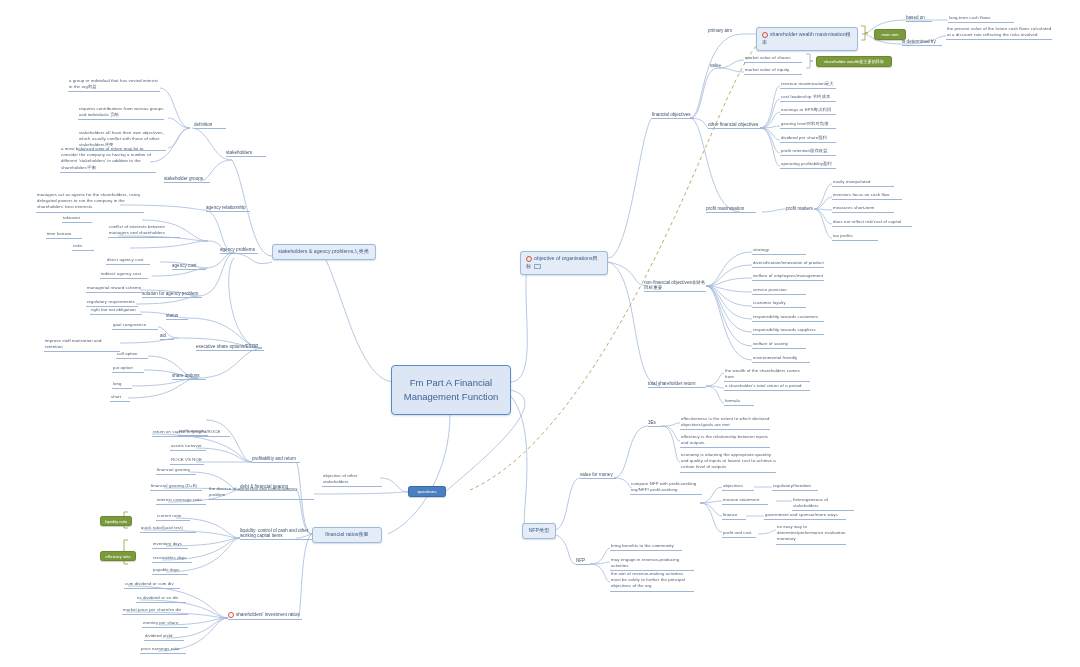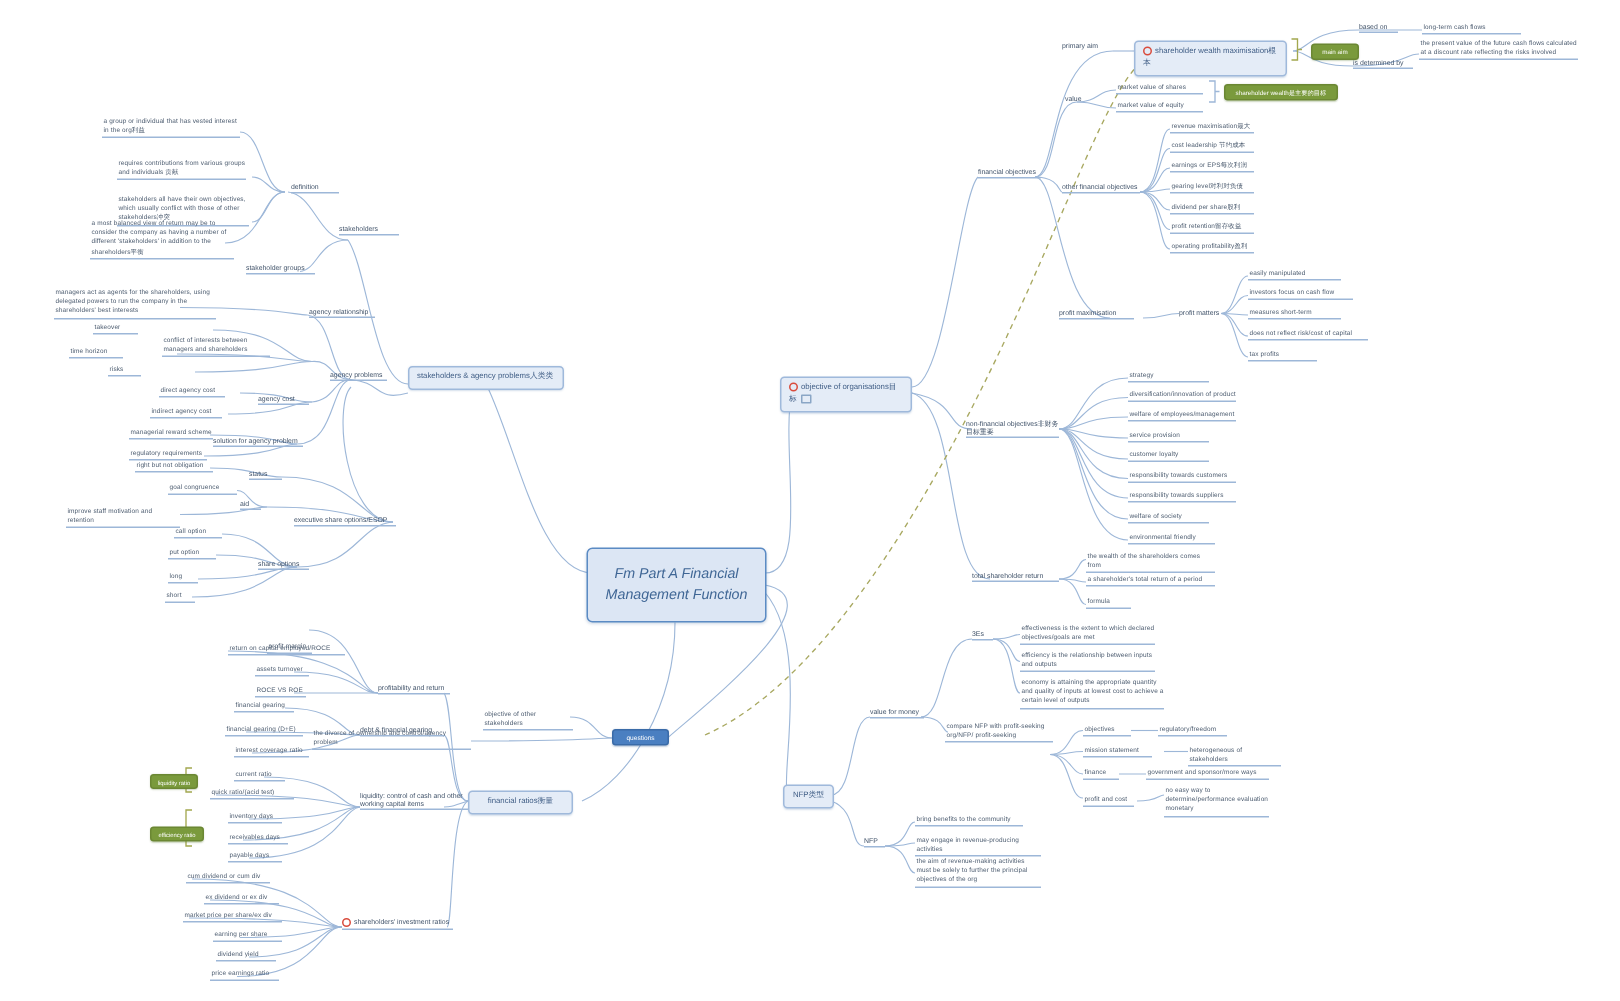--- a/index.html
+++ b/index.html
@@ -16,21 +16,20 @@
   .leaf.u{border-bottom:0.8px solid #9db7d8;}
   .mid{font-size:4.6px;color:#41536a;border-bottom:0.8px solid #9db7d8;padding-bottom:1px;}
   .mid.nb{border-bottom:none;}
 
   
   .central{
     background:#dce6f4;border:1.3px solid #5b8bc4;border-radius:4px;
     color:#3f6695;font-size:9.5px;line-height:1.45;text-align:center;
     display:flex;align-items:center;justify-content:center;padding:4px 6px;
     box-shadow:0 1px 2px rgba(70,110,160,.25);
-    font-style:italic;
   }
   
   .topic1{
     background:#e4ecf7;border:0.9px solid #9fb9db;border-radius:3px;
     color:#3f5d85;font-size:5.2px;line-height:1.5;padding:3px 5px;
     box-shadow:0 .5px 1.2px rgba(90,130,180,.25);
   }
   
   .badge-blue{
     background:#4a7fc1;border:0.8px solid #3a6ba8;border-radius:2.5px;

